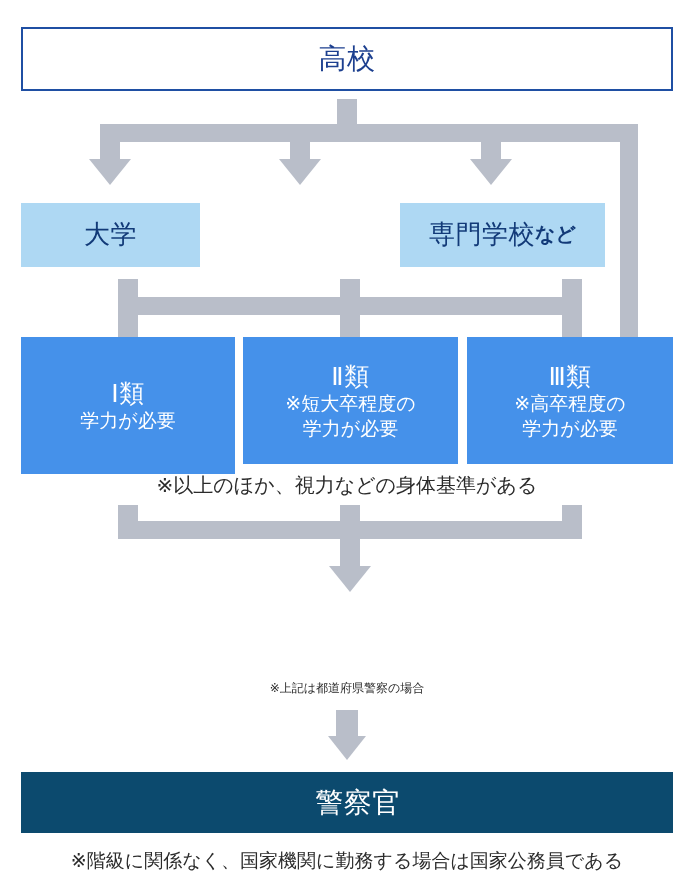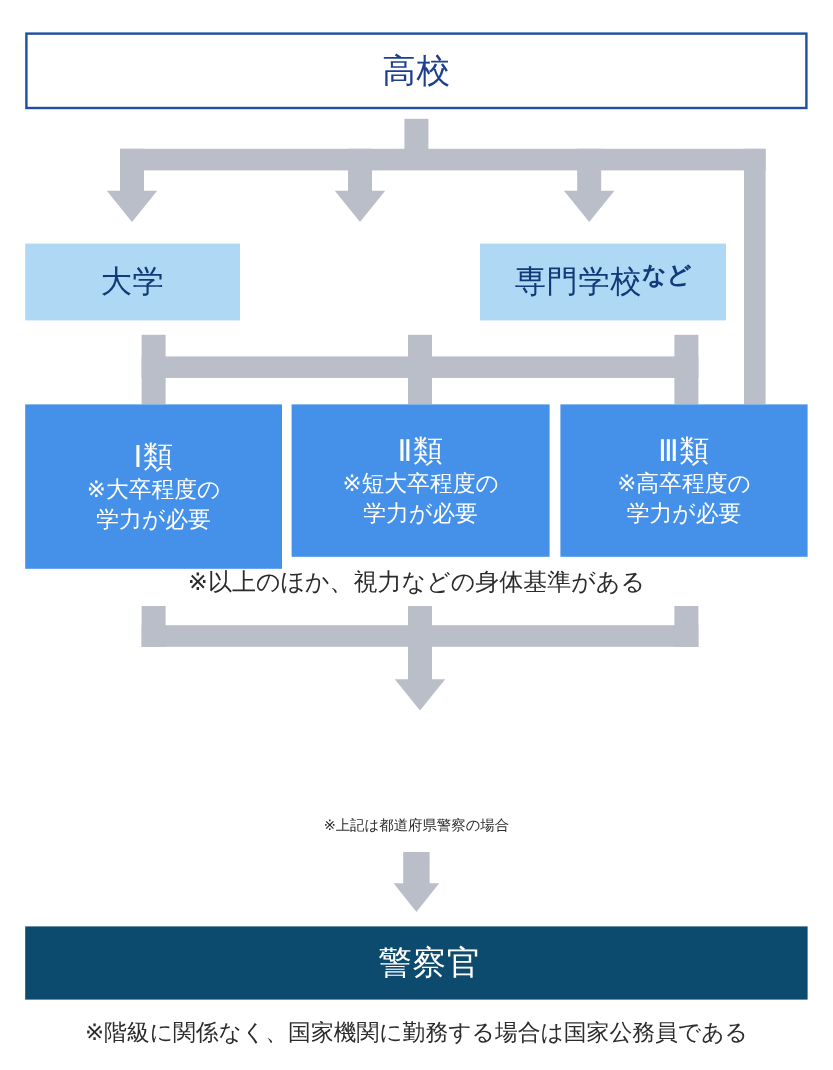--- a/index.html
+++ b/index.html
@@ -132,35 +132,34 @@
   <div class="arrow-head" style="left:470px; top:159px;"></div>
 
   <div class="bar" style="left:620px; top:124px; width:18px; height:213px;"></div>
 
   <div class="node node-light t-26" style="left:21px; top:203px; width:179px; height:64px;">
     <span class="node-title">大学</span>
   </div>
 
 
   <div class="node node-light t-26" style="left:400px; top:203px; width:205px; height:64px;">
-    <span style="display:inline-flex; align-items:flex-start;">
+    <span style="display:inline-flex; align-items:center;">
       <span class="node-title">専門学校</span>
       <span class="suffix-small">など</span>
     </span>
   </div>
 
   <div class="bar" style="left:118px; top:279px; width:20px; height:58px;"></div>
   <div class="bar" style="left:340px; top:279px; width:20px; height:58px;"></div>
   <div class="bar" style="left:562px; top:279px; width:20px; height:58px;"></div>
 
   <div class="bar" style="left:118px; top:297px; width:464px; height:18px;"></div>
 
   <div class="node node-mid" style="left:21px; top:337px; width:214px; height:137px;">
     <span class="node-title t-25">Ⅰ類</span>
-    <span class="node-sub t-19">※大卒程度の</span>
     <span class="node-sub t-19">学力が必要</span>
   </div>
 
   <div class="node node-mid" style="left:243px; top:337px; width:215px; height:127px;">
     <span class="node-title t-25">Ⅱ類</span>
     <span class="node-sub t-19">※短大卒程度の</span>
     <span class="node-sub t-19">学力が必要</span>
   </div>
 
   <div class="node node-mid" style="left:467px; top:337px; width:206px; height:127px;">

